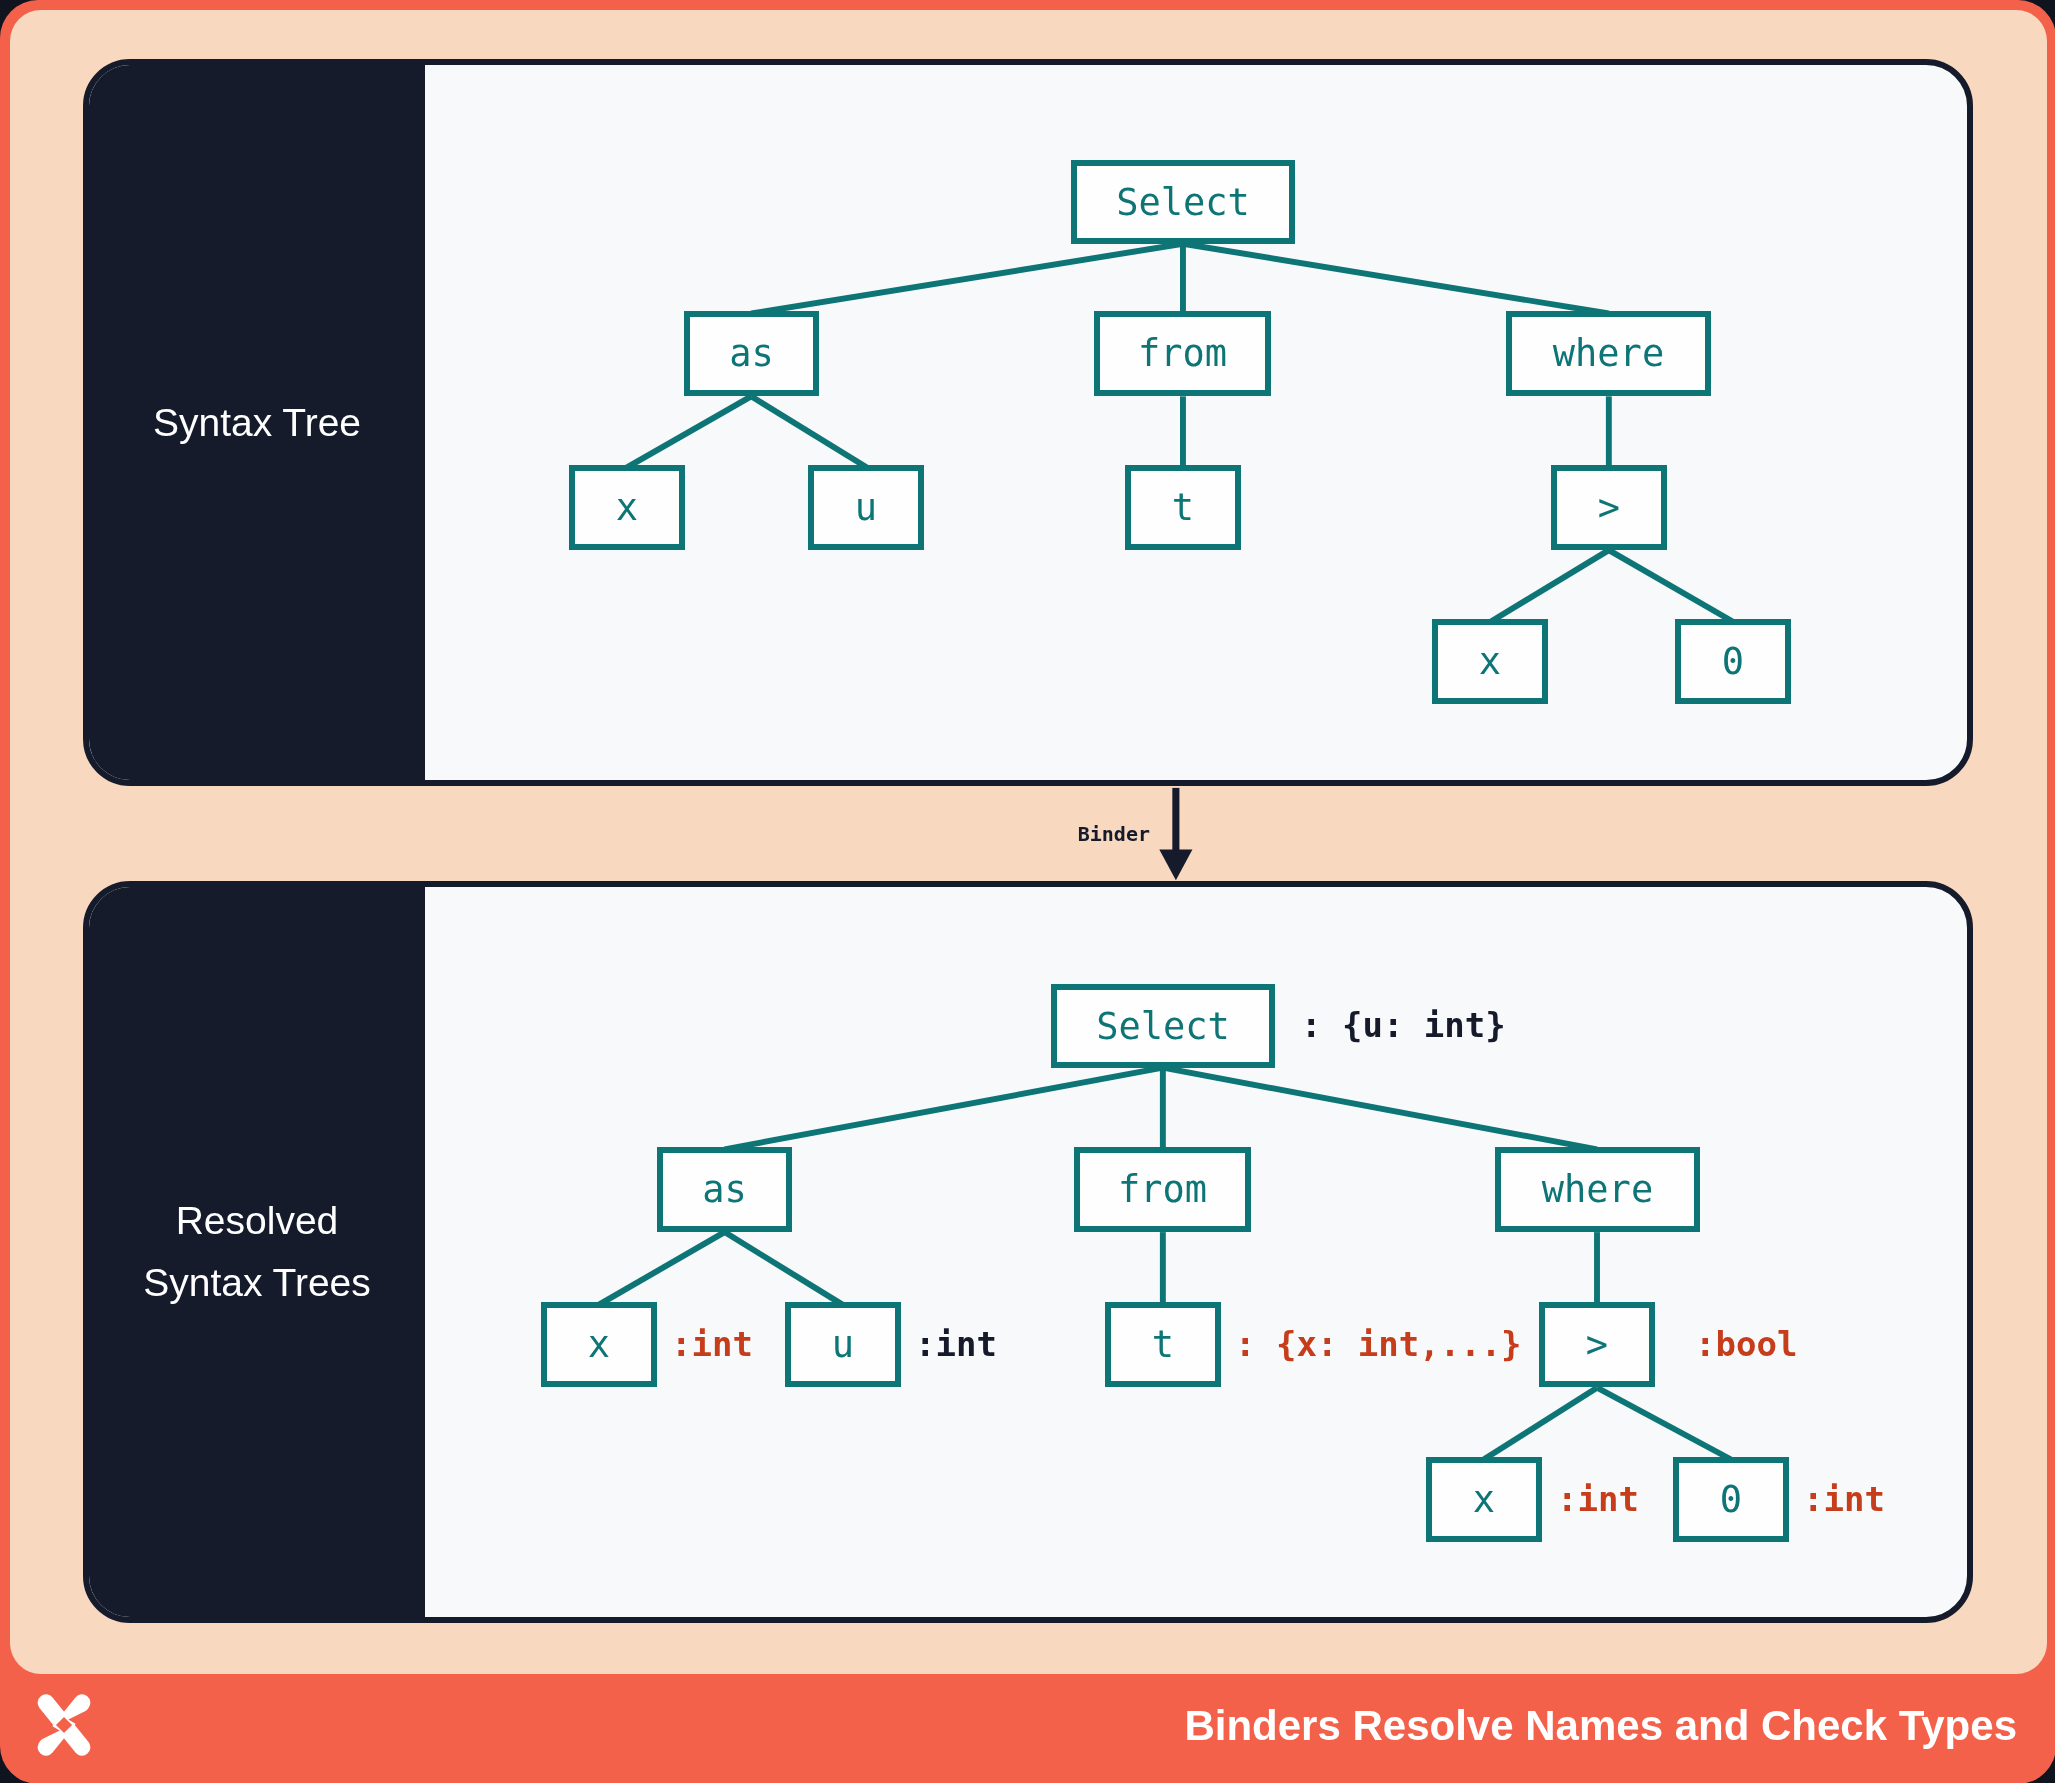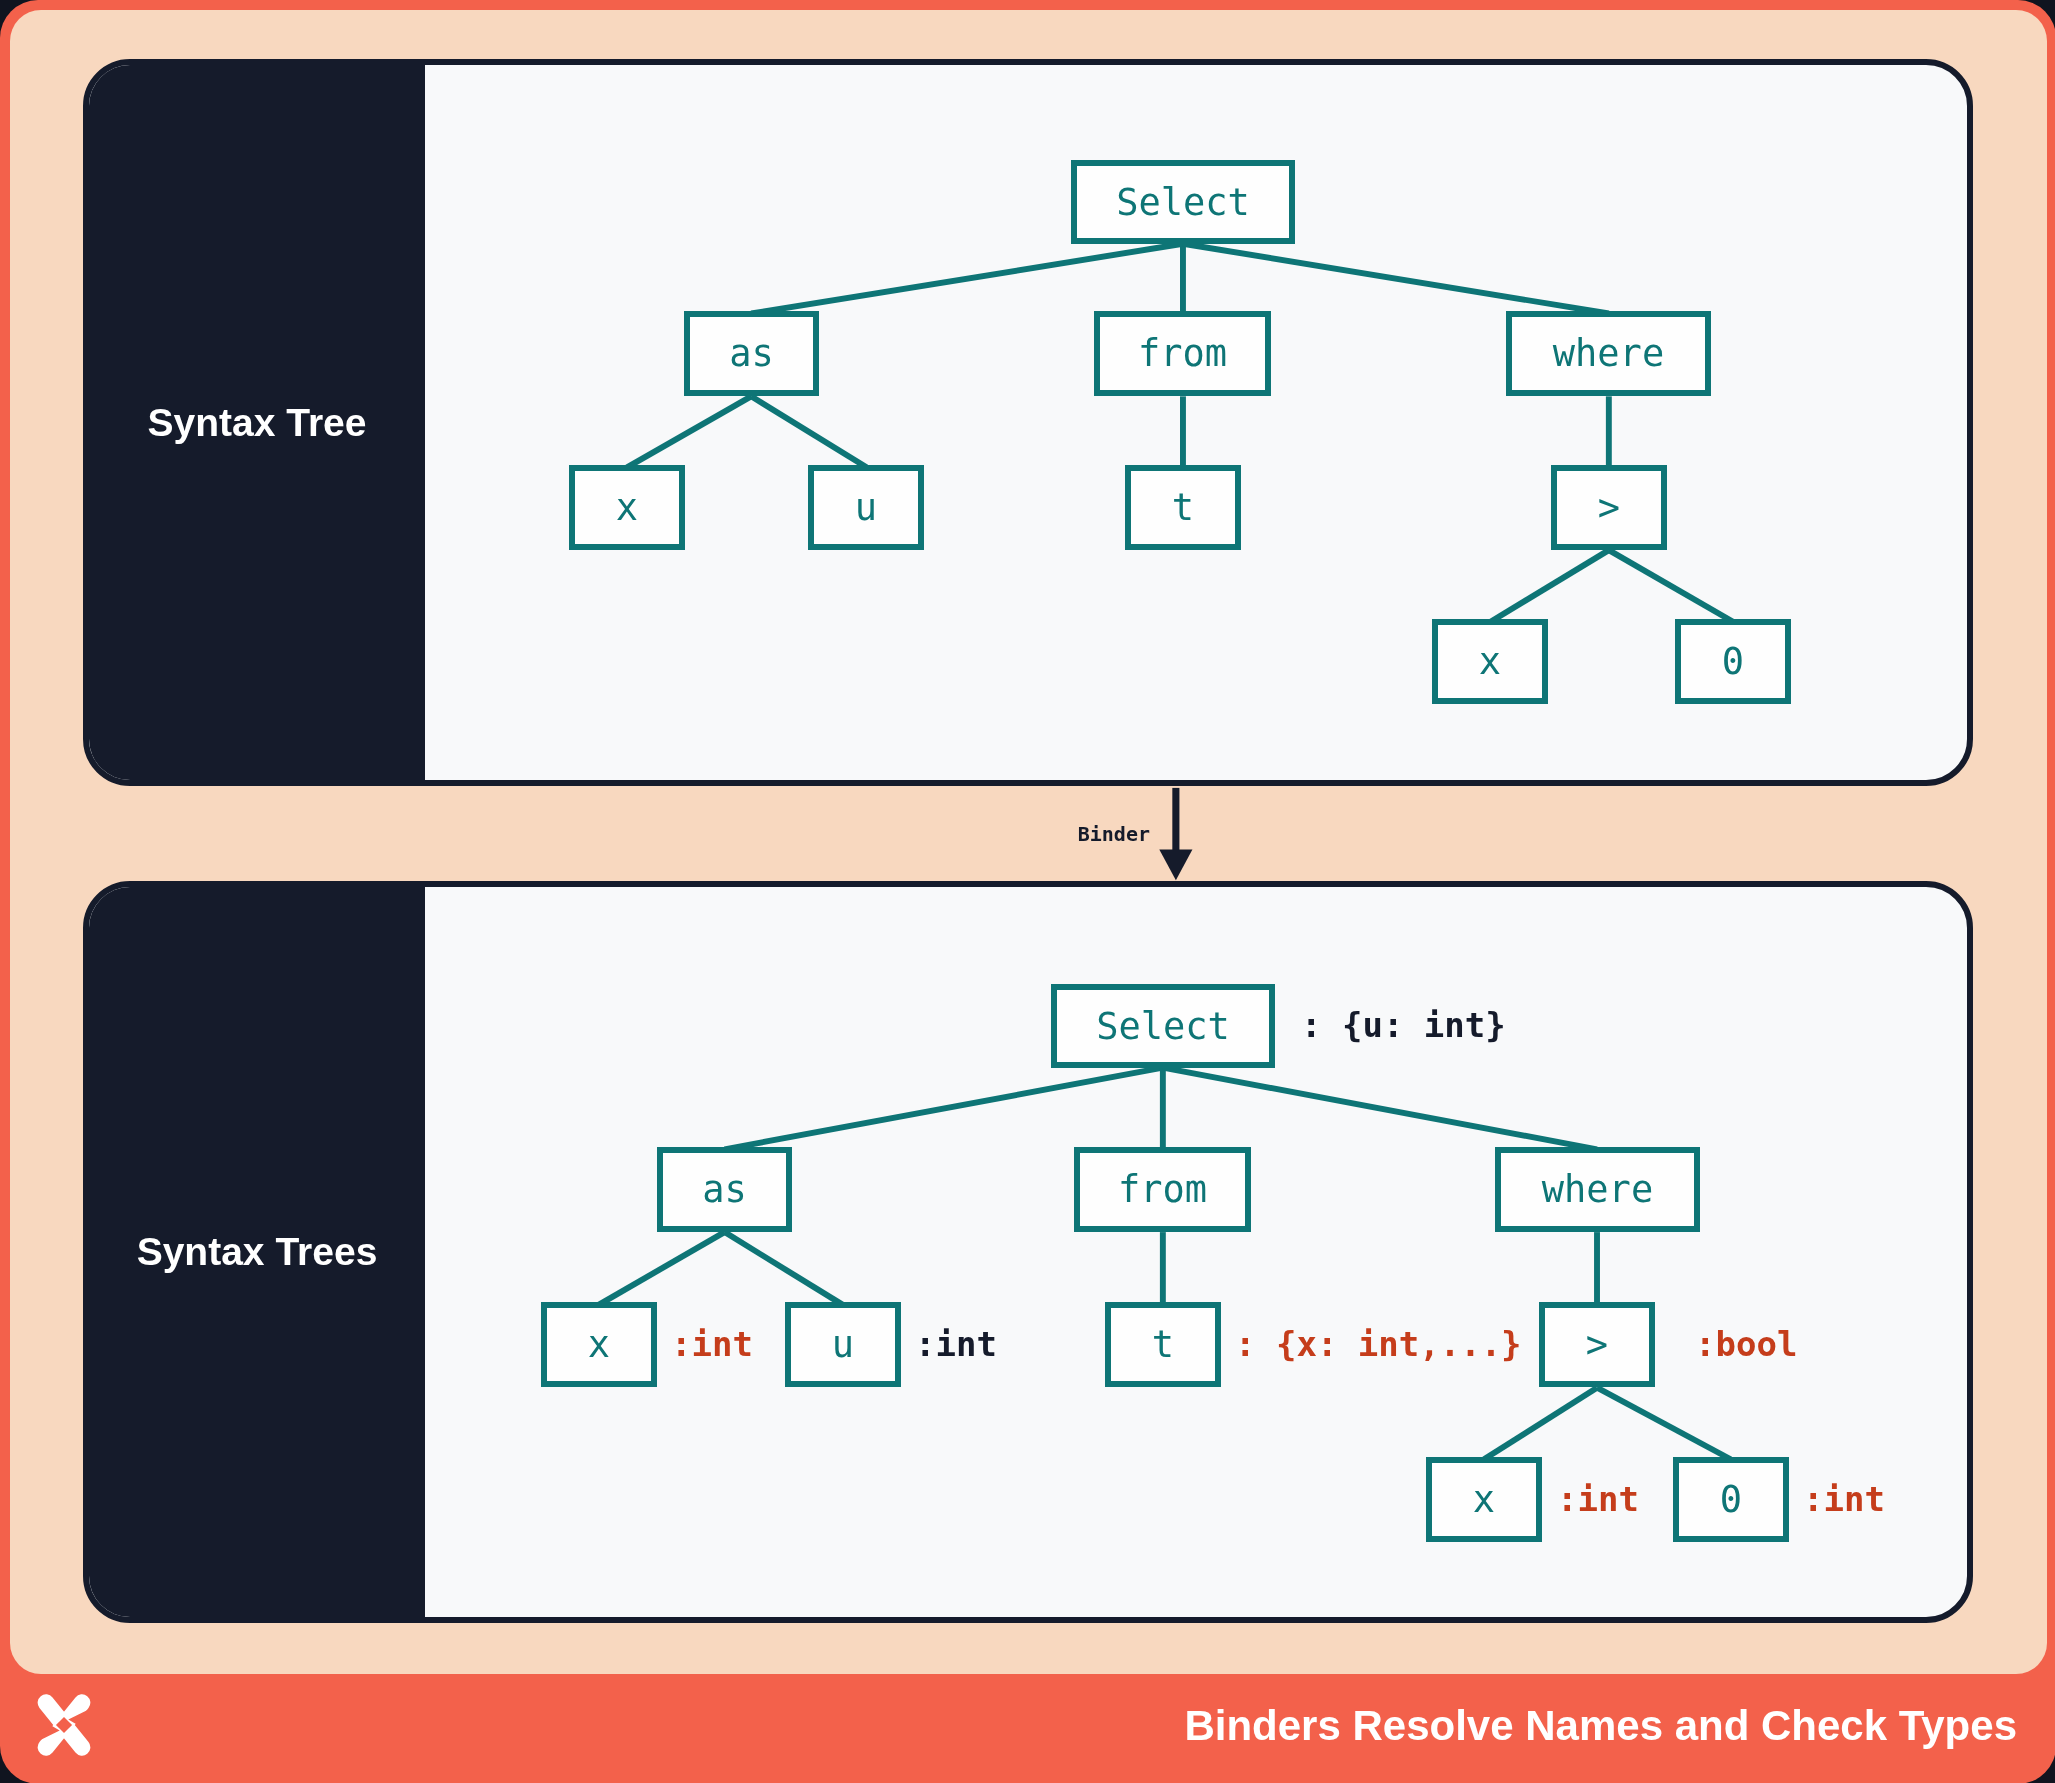--- a/index.html
+++ b/index.html
@@ -18,21 +18,21 @@
          border-radius:38px;}
   .canvas{position:absolute;left:9.5px;top:9.5px;width:2037px;height:1664px;
           background:var(--peach);border-radius:31px;}
   .panel{position:absolute;left:83px;width:1890px;background:var(--panel-bg);
          border:6px solid var(--navy);border-radius:47px;box-sizing:border-box;
          overflow:hidden;}
   .panel-top{top:59px;height:727px;}
   .panel-bottom{top:881px;height:742px;}
   .sidebar{position:absolute;left:0;top:0;bottom:0;width:336px;background:var(--navy);
            display:flex;align-items:center;justify-content:center;}
-  .sidebar-label{color:#FFFFFF;font-weight:bold;font-size:39px;line-height:62px;
+  .sidebar-label{color:#FFFFFF;font-weight:normal;font-size:39px;line-height:62px;
                  text-align:center;}
   .edges{position:absolute;left:0;top:0;pointer-events:none;}
   .node{position:absolute;box-sizing:border-box;border:6px solid var(--teal);
         background:var(--node-fill);display:flex;align-items:center;justify-content:center;
         font-family:"DejaVu Sans Mono",monospace;font-size:37px;color:var(--teal);
         white-space:pre;}
   .ann{position:absolute;font-family:"DejaVu Sans Mono",monospace;font-weight:bold;
        font-size:34px;line-height:47px;white-space:pre;}
   .ann-red{color:var(--red);}
   .ann-navy{color:var(--navy);}
@@ -52,20 +52,21 @@
 
   <div class="panel panel-top">
     <div class="sidebar">
       <div class="sidebar-label">Syntax Tree</div>
     </div>
   </div>
 
   <div class="panel panel-bottom">
     <div class="sidebar">
       <div class="sidebar-label">
+        <div>Resolved</div>
         <div>Syntax Trees</div>
       </div>
     </div>
   </div>
 
   <svg class="edges" width="2056" height="1784" viewBox="0 0 3476 3016">
     <g stroke="#0E7576" stroke-width="10">
       <line x1="2000" y1="412" x2="1270" y2="530"></line>
       <line x1="2000" y1="412" x2="2000" y2="530"></line>
       <line x1="2000" y1="412" x2="2720" y2="530"></line>

